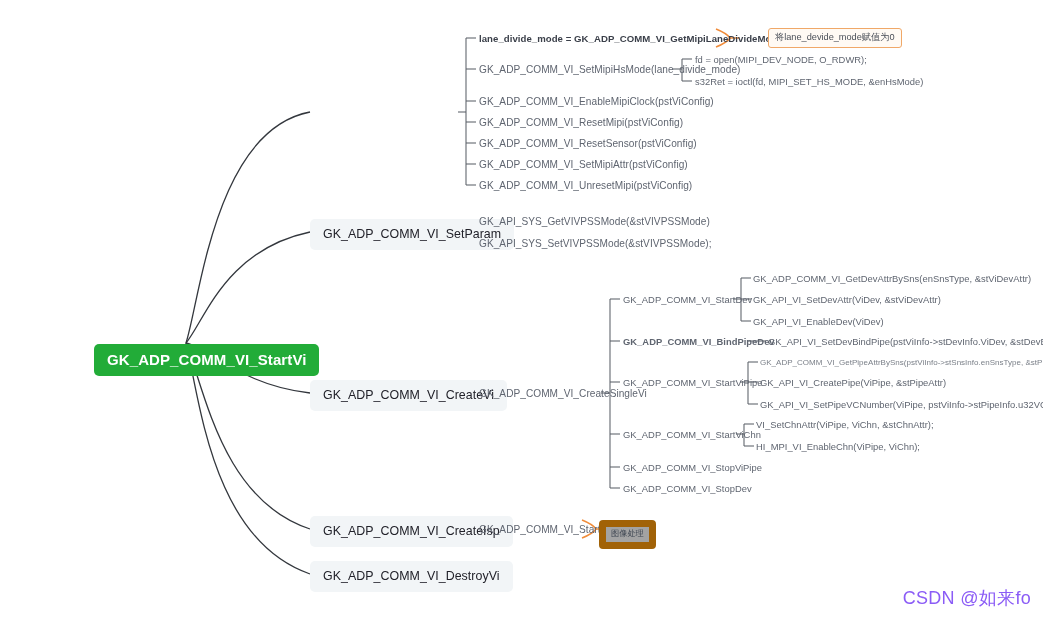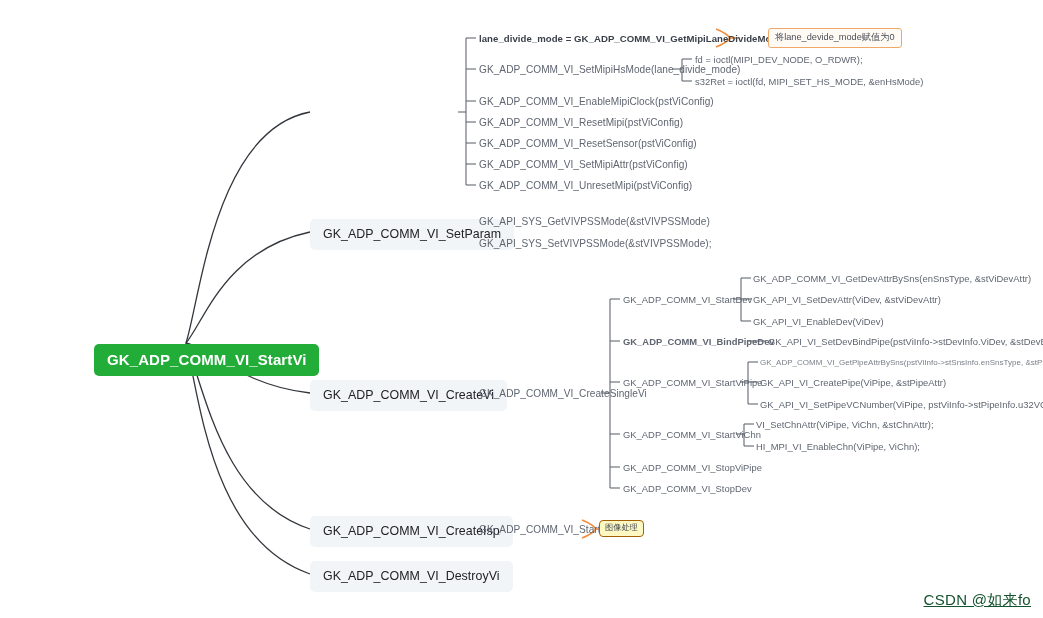--- a/index.html
+++ b/index.html
@@ -72,35 +72,34 @@
   .note-orange {
     border: 1px solid #f0a868;
     background: #fffaf4;
     color: #4a4f58;
     font-size: 9.2px;
     padding: 4px 6px 5px 6px;
     border-radius: 3px;
     margin-left: 28px;
   }
   .note-blue {
-    border: 1px solid #a16207;
-    background: #fef9c3;
+    border: 7px solid #a16207;
+    background: #a3a3a3;
     color: #3c4450;
     font-size: 8.2px;
     padding: 3px 5px 4px 5px;
     border-radius: 4px;
   }
   .watermark {
     position: absolute;
     right: 12px;
     bottom: 8px;
-    color: #14532d;
-    font-size: 15px;
+    color: #8b5cf6;
+    font-size: 18px;
     letter-spacing: .3px;
-    text-decoration: underline;
   }
 </style>
 </head>
 <body>
 
 <div id="canvas">
 
   <svg class="links" viewBox="0 0 1043 618">
     <g fill="none" stroke="#33373d" stroke-width="1.3">
 
@@ -184,21 +183,21 @@
   <div class="node l2-node" style="left:310px; top:516px;">GK_ADP_COMM_VI_CreateIsp</div>
 
   <div class="node l2-node" style="left:310px; top:561px;">GK_ADP_COMM_VI_DestroyVi</div>
 
   <div class="node l3-node bold" style="left:479px; top:33px;">lane_divide_mode = GK_ADP_COMM_VI_GetMipiLaneDivideMode(pstViConfig)</div>
 
   <div class="node note-orange" style="left:740px; top:28px;">将lane_devide_mode赋值为0</div>
 
   <div class="node l3-node" style="left:479px; top:64px;">GK_ADP_COMM_VI_SetMipiHsMode(lane_divide_mode)</div>
 
-  <div class="node l4-node" style="left:695px; top:54px;">fd = ioctl(MIPI_DEV_NODE, O_RDWR);</div>
+  <div class="node l4-node" style="left:695px; top:54px;">fd = open(MIPI_DEV_NODE, O_RDWR);</div>
 
   <div class="node l4-node" style="left:695px; top:76px;">s32Ret = ioctl(fd, MIPI_SET_HS_MODE, &amp;enHsMode)</div>
 
   <div class="node l3-node" style="left:479px; top:96px;">GK_ADP_COMM_VI_EnableMipiClock(pstViConfig)</div>
 
   <div class="node l3-node" style="left:479px; top:117px;">GK_ADP_COMM_VI_ResetMipi(pstViConfig)</div>
 
   <div class="node l3-node" style="left:479px; top:138px;">GK_ADP_COMM_VI_ResetSensor(pstViConfig)</div>
 
   <div class="node l3-node" style="left:479px; top:159px;">GK_ADP_COMM_VI_SetMipiAttr(pstViConfig)</div>

